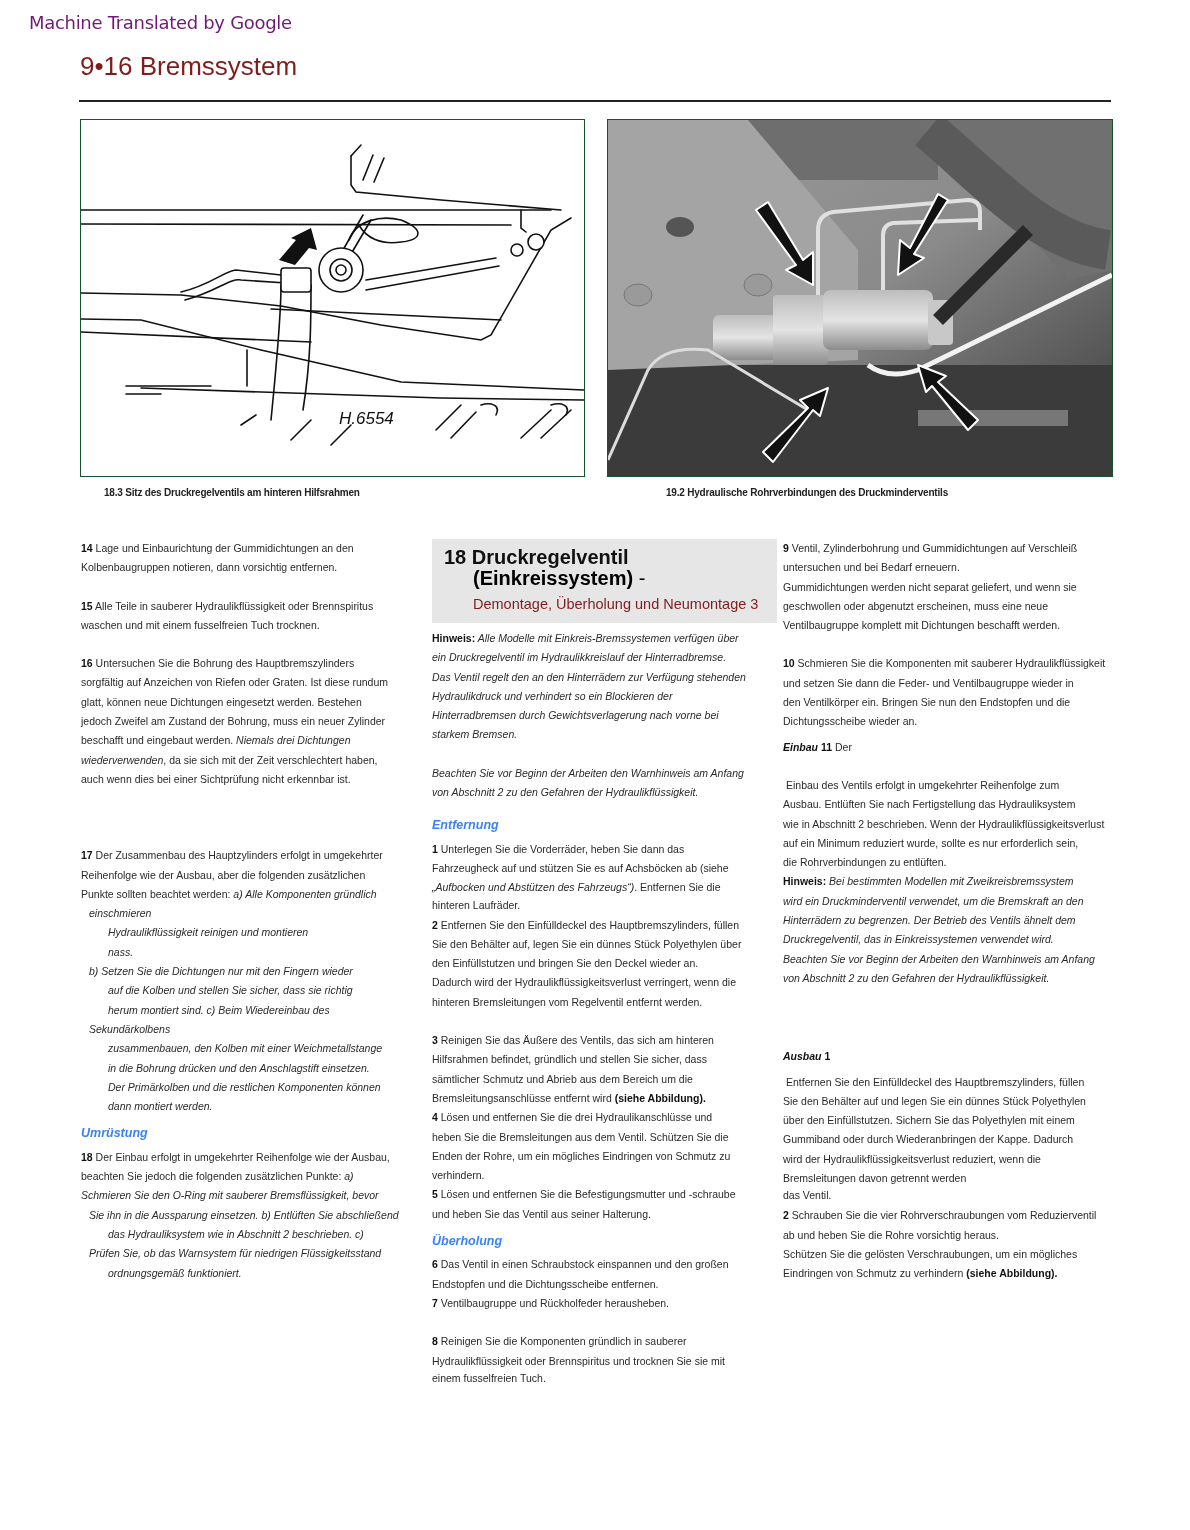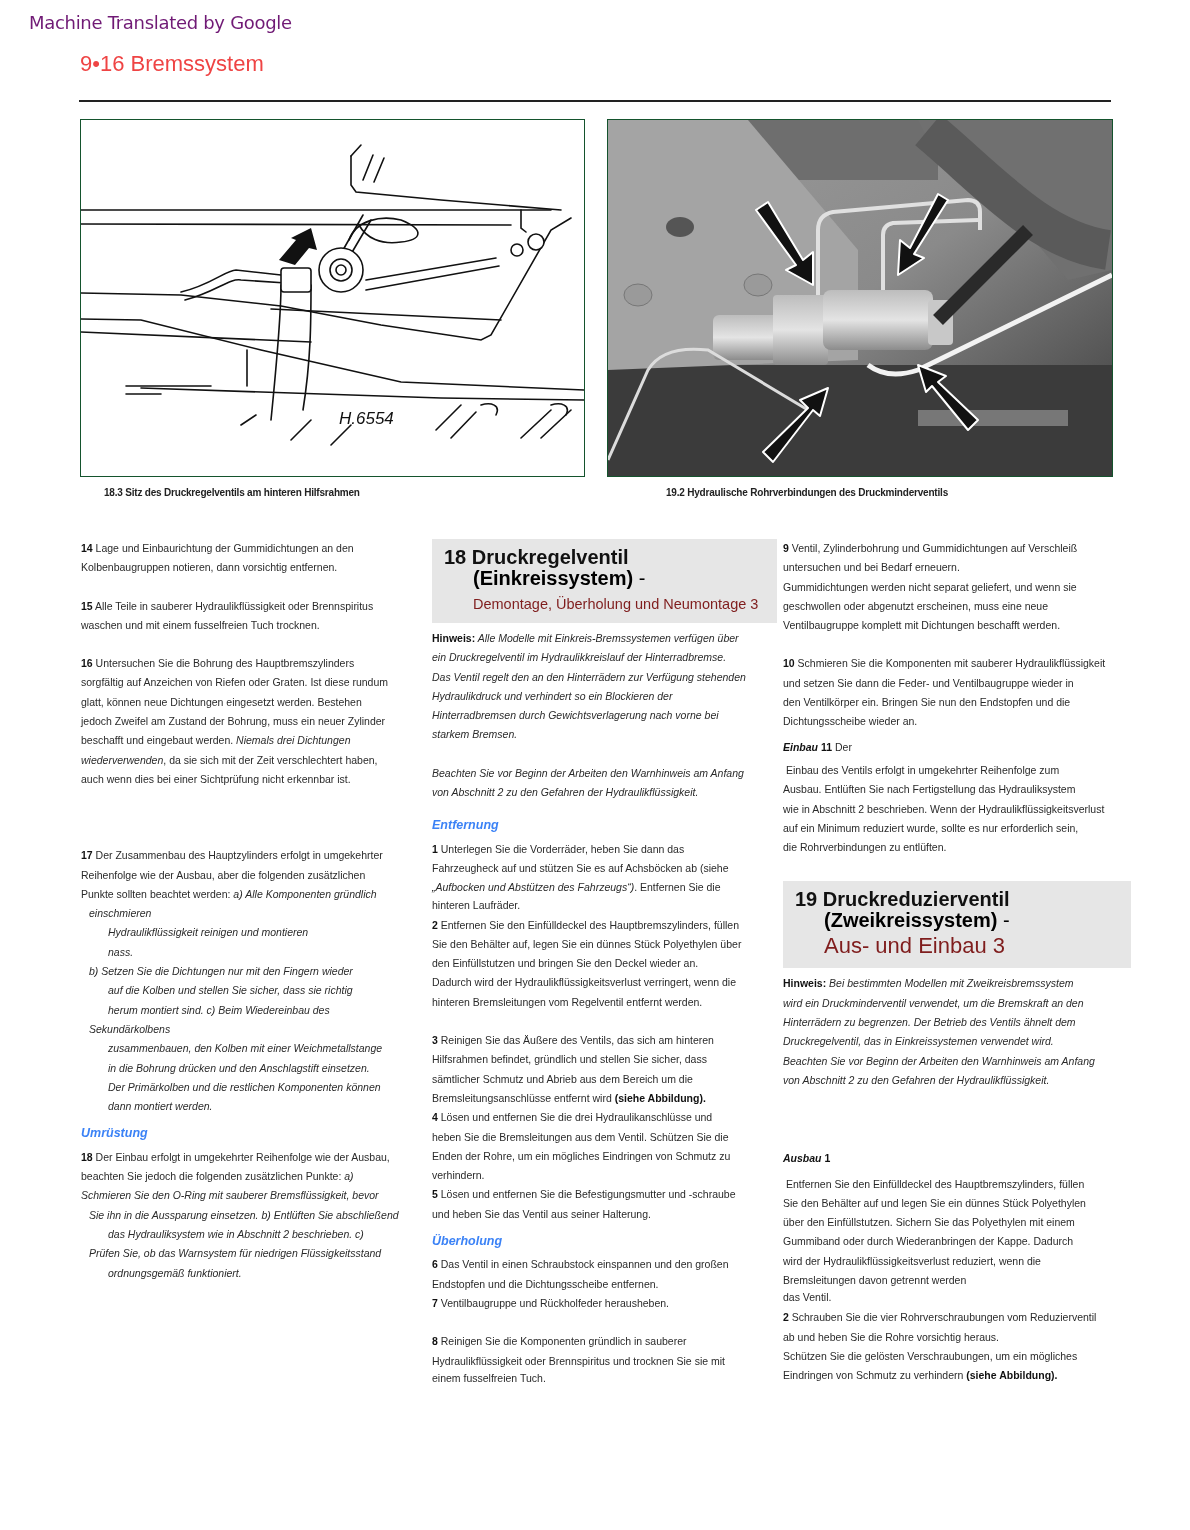--- a/index.html
+++ b/index.html
@@ -1,18 +1,18 @@
 <!DOCTYPE html>
 <html><head>
 <meta charset="utf-8">
 <style>
   html, body { margin:0; padding:0; background:#ffffff; }
   body { width:1190px; height:1530px; position:relative; overflow:hidden; font-family:"Liberation Sans", sans-serif; color:#1a1a1a; }
   .mt { position:absolute; left:29px; top:12px; font-size:18px; color:#701a75; font-family:"DejaVu Sans", sans-serif; letter-spacing:-0.3px; }
-  .pagehead { position:absolute; left:80px; top:51px; font-size:22px; color:#ef4444; font-family:"Liberation Sans", sans-serif; }
+  .pagehead { position:absolute; left:80px; top:51px; font-size:26px; color:#7f1d1d; font-family:"Liberation Sans", sans-serif; }
   .rule { position:absolute; left:79px; top:100px; width:1032px; height:2px; background:#222; }
   .fig { position:absolute; border:1px solid #14532d; overflow:hidden; }
   .fig1 { left:80px; top:119px; width:503px; height:356px; background:#fff; }
   .fig2 { left:607px; top:119px; width:504px; height:356px; background:#8a8a8a; }
   .cap { position:absolute; top:487px; font-size:10px; font-weight:bold; color:#222; letter-spacing:-0.2px; }
   .cap1 { left:104px; }
   .cap2 { left:666px; }
   .col { position:absolute; font-size:10.5px; line-height:19.3px; color:#2a2a2a; }
   .col p { margin:0; }
   .col .gap { height:19px; }
@@ -213,30 +213,25 @@
   <p>untersuchen und bei Bedarf erneuern.</p>
   <p>Gummidichtungen werden nicht separat geliefert, und wenn sie</p>
   <p>geschwollen oder abgenutzt erscheinen, muss eine neue</p>
   <p>Ventilbaugruppe komplett mit Dichtungen beschafft werden.</p>
   <div class="gap"></div>
   <p><span class="num">10</span><span> Schmieren Sie die Komponenten mit sauberer Hydraulikflüssigkeit</span></p>
   <p>und setzen Sie dann die Feder- und Ventilbaugruppe wieder in</p>
   <p>den Ventilkörper ein. Bringen Sie nun den Endstopfen und die</p>
   <p>Dichtungsscheibe wieder an.</p>
   <p style="margin-top:6px;"><span class="it bd">Einbau</span><span class="num"> 11</span><span> Der</span></p>
-  <p class="ind3" style="margin-top:4px;">Einbau des Ventils erfolgt in umgekehrter Reihenfolge zum</p>
+  <p class="ind3" style="margin-top:19px;">Einbau des Ventils erfolgt in umgekehrter Reihenfolge zum</p>
   <p>Ausbau. Entlüften Sie nach Fertigstellung das Hydrauliksystem</p>
   <p>wie in Abschnitt 2 beschrieben. Wenn der Hydraulikflüssigkeitsverlust</p>
   <p>auf ein Minimum reduziert wurde, sollte es nur erforderlich sein,</p>
   <p>die Rohrverbindungen zu entlüften.</p>
-  <div class="secbox" style="margin-top:24px; width:326px;">
-    <div class="sec-t1"><span>19</span> <span>Druckreduzierventil</span></div>
-    <div class="sec-t2"><span>(Zweikreissystem)</span><span class="dash"> -</span></div>
-    <div class="sec-t3 big">Aus- und Einbau 3</div>
-  </div>
   <p><span class="bd">Hinweis:</span><span class="it"> Bei bestimmten Modellen mit Zweikreisbremssystem</span></p>
   <p class="it">wird ein Druckminderventil verwendet, um die Bremskraft an den</p>
   <p class="it">Hinterrädern zu begrenzen. Der Betrieb des Ventils ähnelt dem</p>
   <p class="it">Druckregelventil, das in Einkreissystemen verwendet wird.</p>
   <p class="it">Beachten Sie vor Beginn der Arbeiten den Warnhinweis am Anfang</p>
   <p class="it">von Abschnitt 2 zu den Gefahren der Hydraulikflüssigkeit.</p>
   <div class="gap"></div>
     <div class="gap"></div>
     <div class="gap"></div>
   <p style="margin-top:2px;"><span class="it bd">Ausbau</span><span class="num"> 1</span></p>

